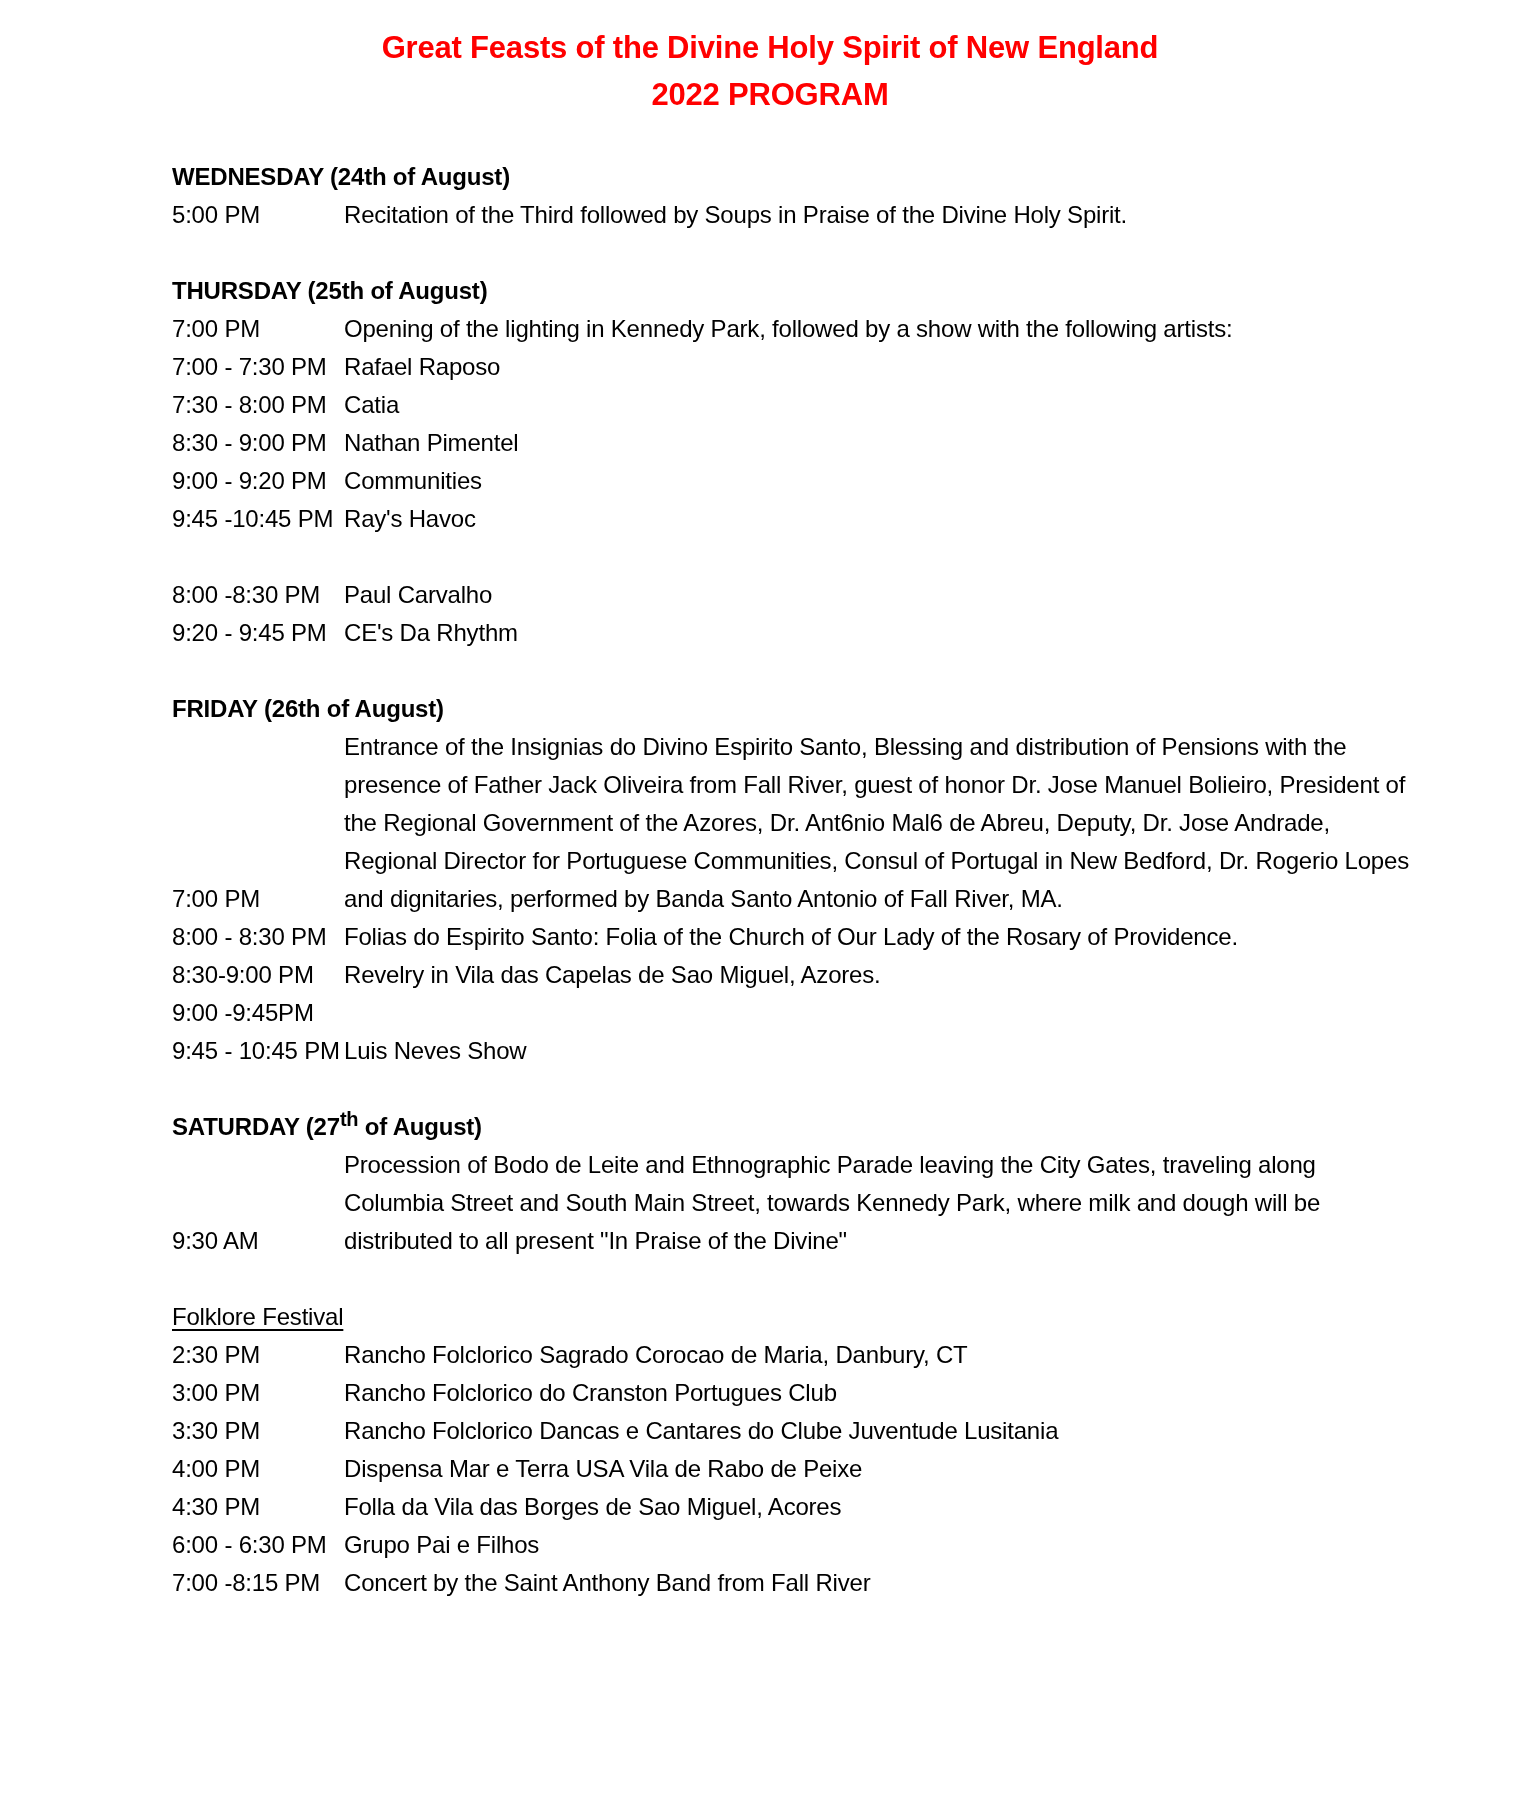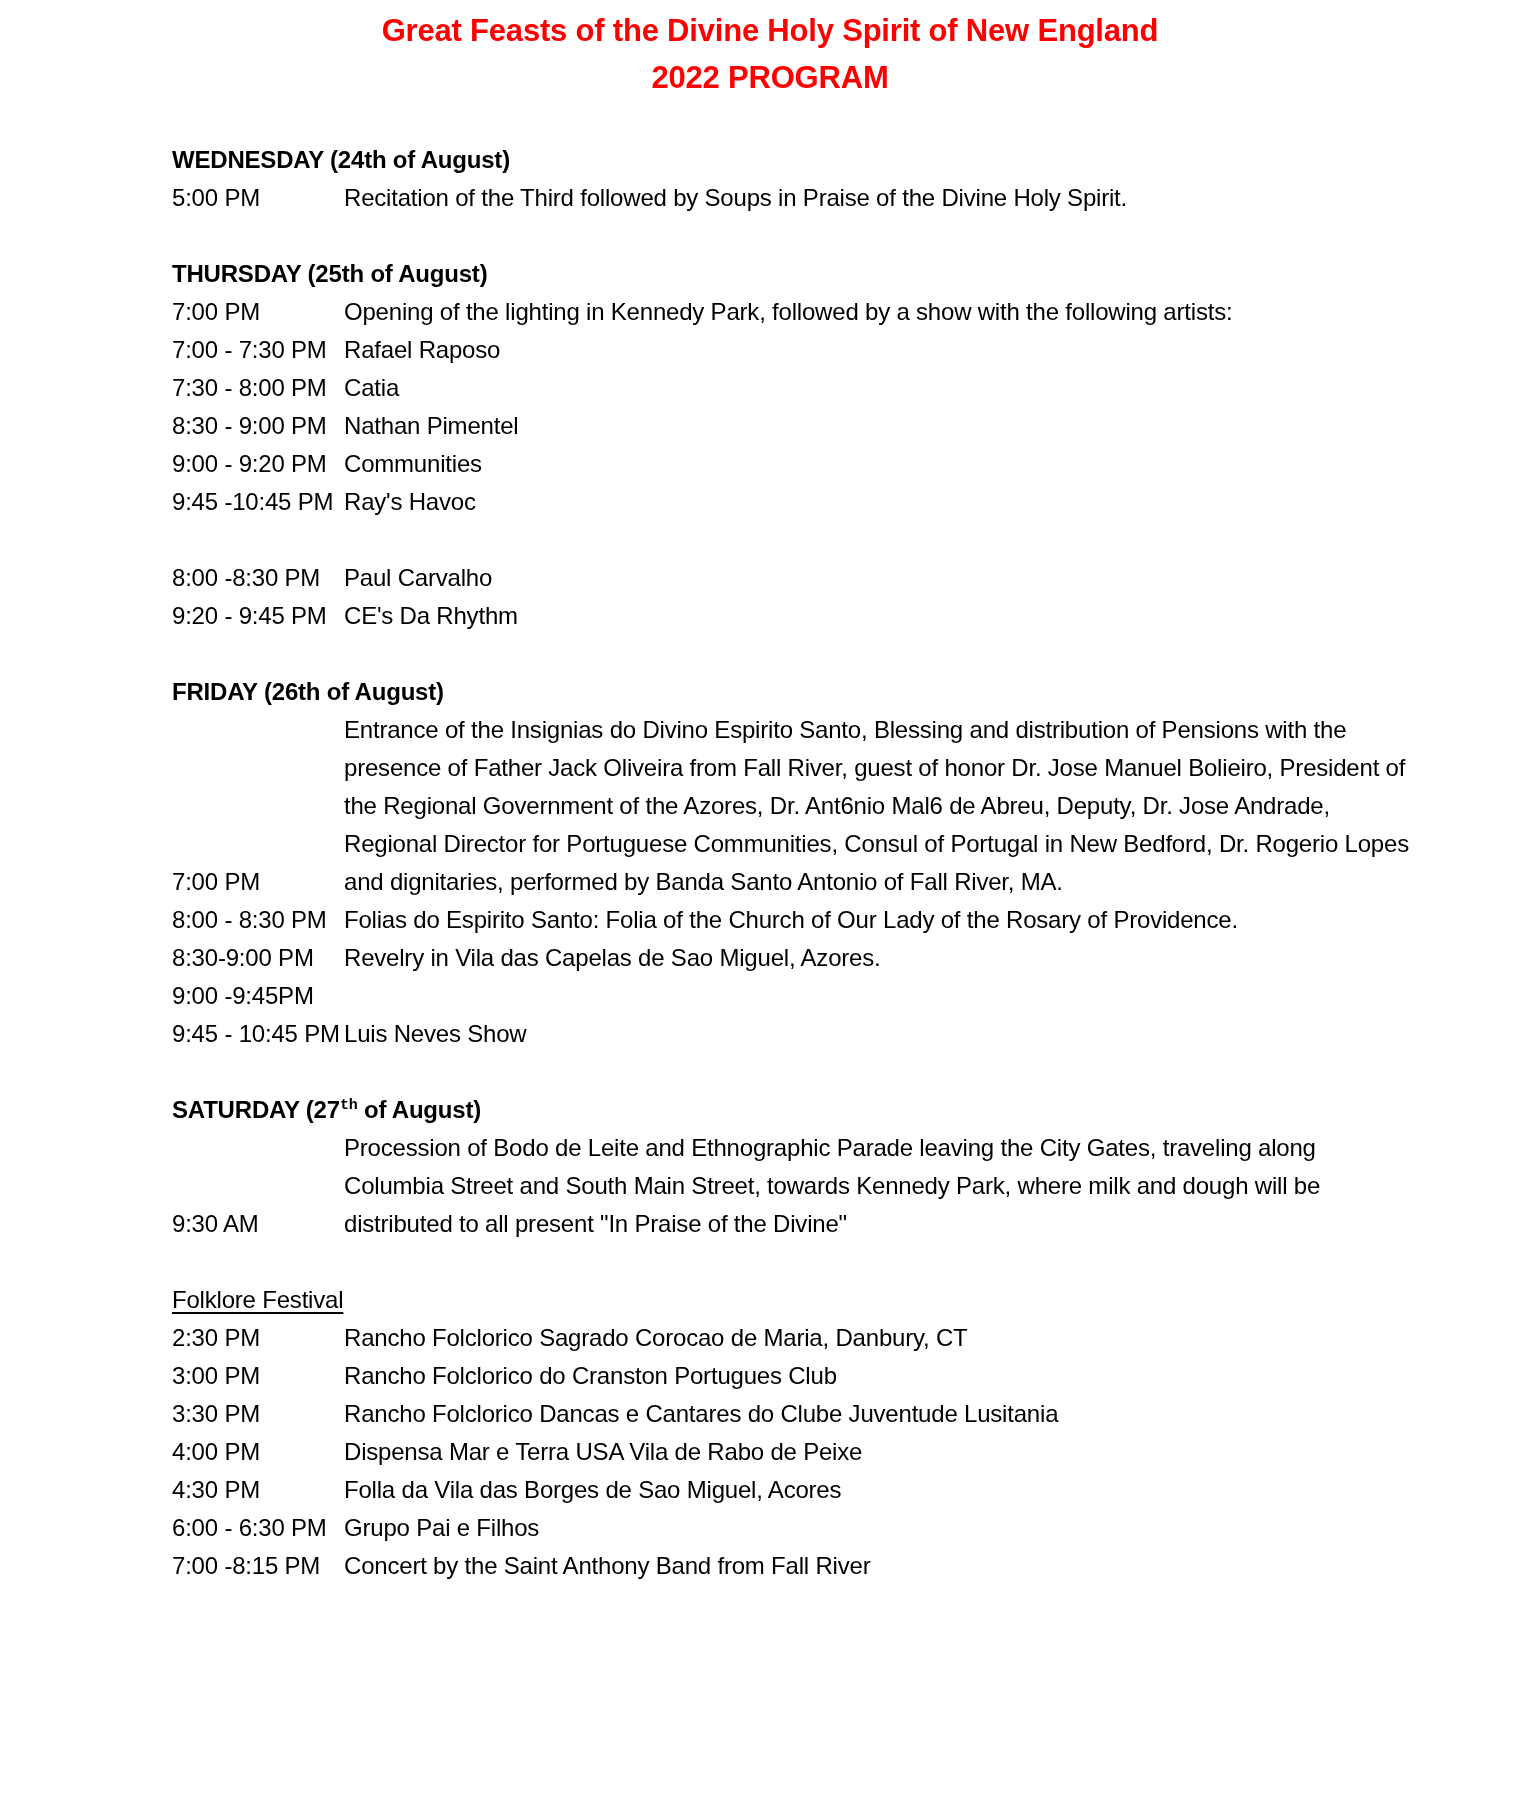--- a/index.html
+++ b/index.html
@@ -8,21 +8,21 @@
     background: #ffffff;
   }
   body {
     width: 1540px;
     height: 1820px;
     font-family: "Liberation Sans", sans-serif;
     color: #000000;
     letter-spacing: -0.2px;
   }
   .page {
-    padding-top: 7px;
+    padding-top: 24px;
   }
   .title {
     margin: 0;
     text-align: center;
     font-size: 31px;
     font-weight: bold;
     color: #ff0000;
     line-height: 47px;
   }
   .title-line { display: block; }
@@ -33,23 +33,22 @@
     font-size: 24px;
     line-height: 38px;
   }
   section { margin-bottom: 38px; }
   .heading {
     font-weight: bold;
     font-size: 24px;
     line-height: 38px;
   }
   .heading sup {
-    font-size: 15px;
+    font-size: 20px;
     line-height: 0;
-    font-family: Liberation Mono, monospace;
   }
   .subheading {
     font-weight: normal;
     text-decoration: underline;
     text-decoration-thickness: 2px;
     text-underline-offset: 4px;
     line-height: 38px;
   }
   .row { display: flex; align-items: flex-end; }
   .time {

